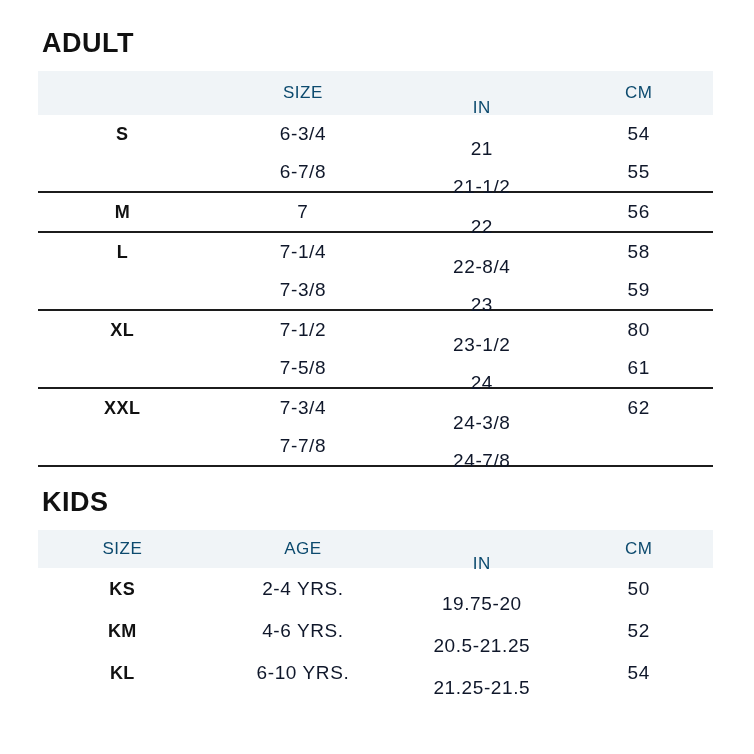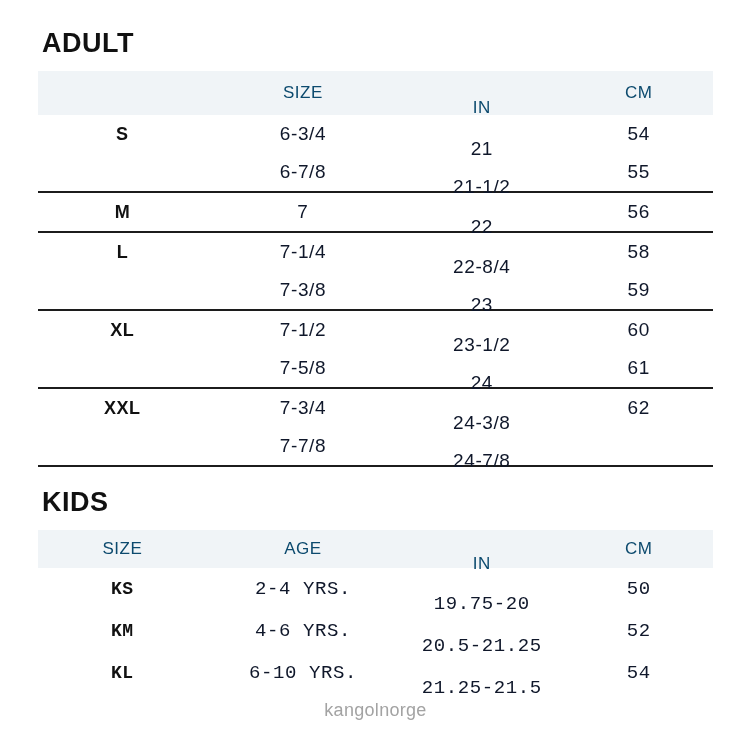--- a/index.html
+++ b/index.html
@@ -47,21 +47,21 @@
     font-size: 17px;
     font-weight: 400;
     letter-spacing: 0.5px;
     color: #0c4a6e;
   }
   .kids .thead { height: 38px; }
   .group {
     border-bottom: 2px solid #1c1c1c;
   }
   .data-row { height: 38px; }
-  .kids .data-row { height: 42px; font-family: Liberation Mono, monospace; }
+  .kids .data-row { height: 42px; }
   .label {
     font-size: 18px;
     font-weight: 800;
     color: #111111;
     letter-spacing: 0.5px;
   }
   .val {
     font-size: 19px;
     font-weight: 300;
     color: #0f172a;
@@ -129,21 +129,21 @@
         <div class="cell c3 val">23</div>
         <div class="cell c4 val">59</div>
       </div>
     </div>
 
     <div class="group">
       <div class="row data-row">
         <div class="cell c1 label">XL</div>
         <div class="cell c2 val">7-1/2</div>
         <div class="cell c3 val">23-1/2</div>
-        <div class="cell c4 val">60</div>
+        <div class="cell c4 val">80</div>
       </div>
       <div class="row data-row">
         <div class="cell c1 label"></div>
         <div class="cell c2 val">7-5/8</div>
         <div class="cell c3 val">24</div>
         <div class="cell c4 val">61</div>
       </div>
     </div>
 
     <div class="group">
@@ -184,15 +184,14 @@
       <div class="cell c4 val">52</div>
     </div>
     <div class="row data-row">
       <div class="cell c1 label">KL</div>
       <div class="cell c2 val">6-10 YRS.</div>
       <div class="cell c3 val">21.25-21.5</div>
       <div class="cell c4 val">54</div>
     </div>
   </div>
 
-  <div class="footer">kangolnorge</div>
 
 </div>
 
 </body></html>

